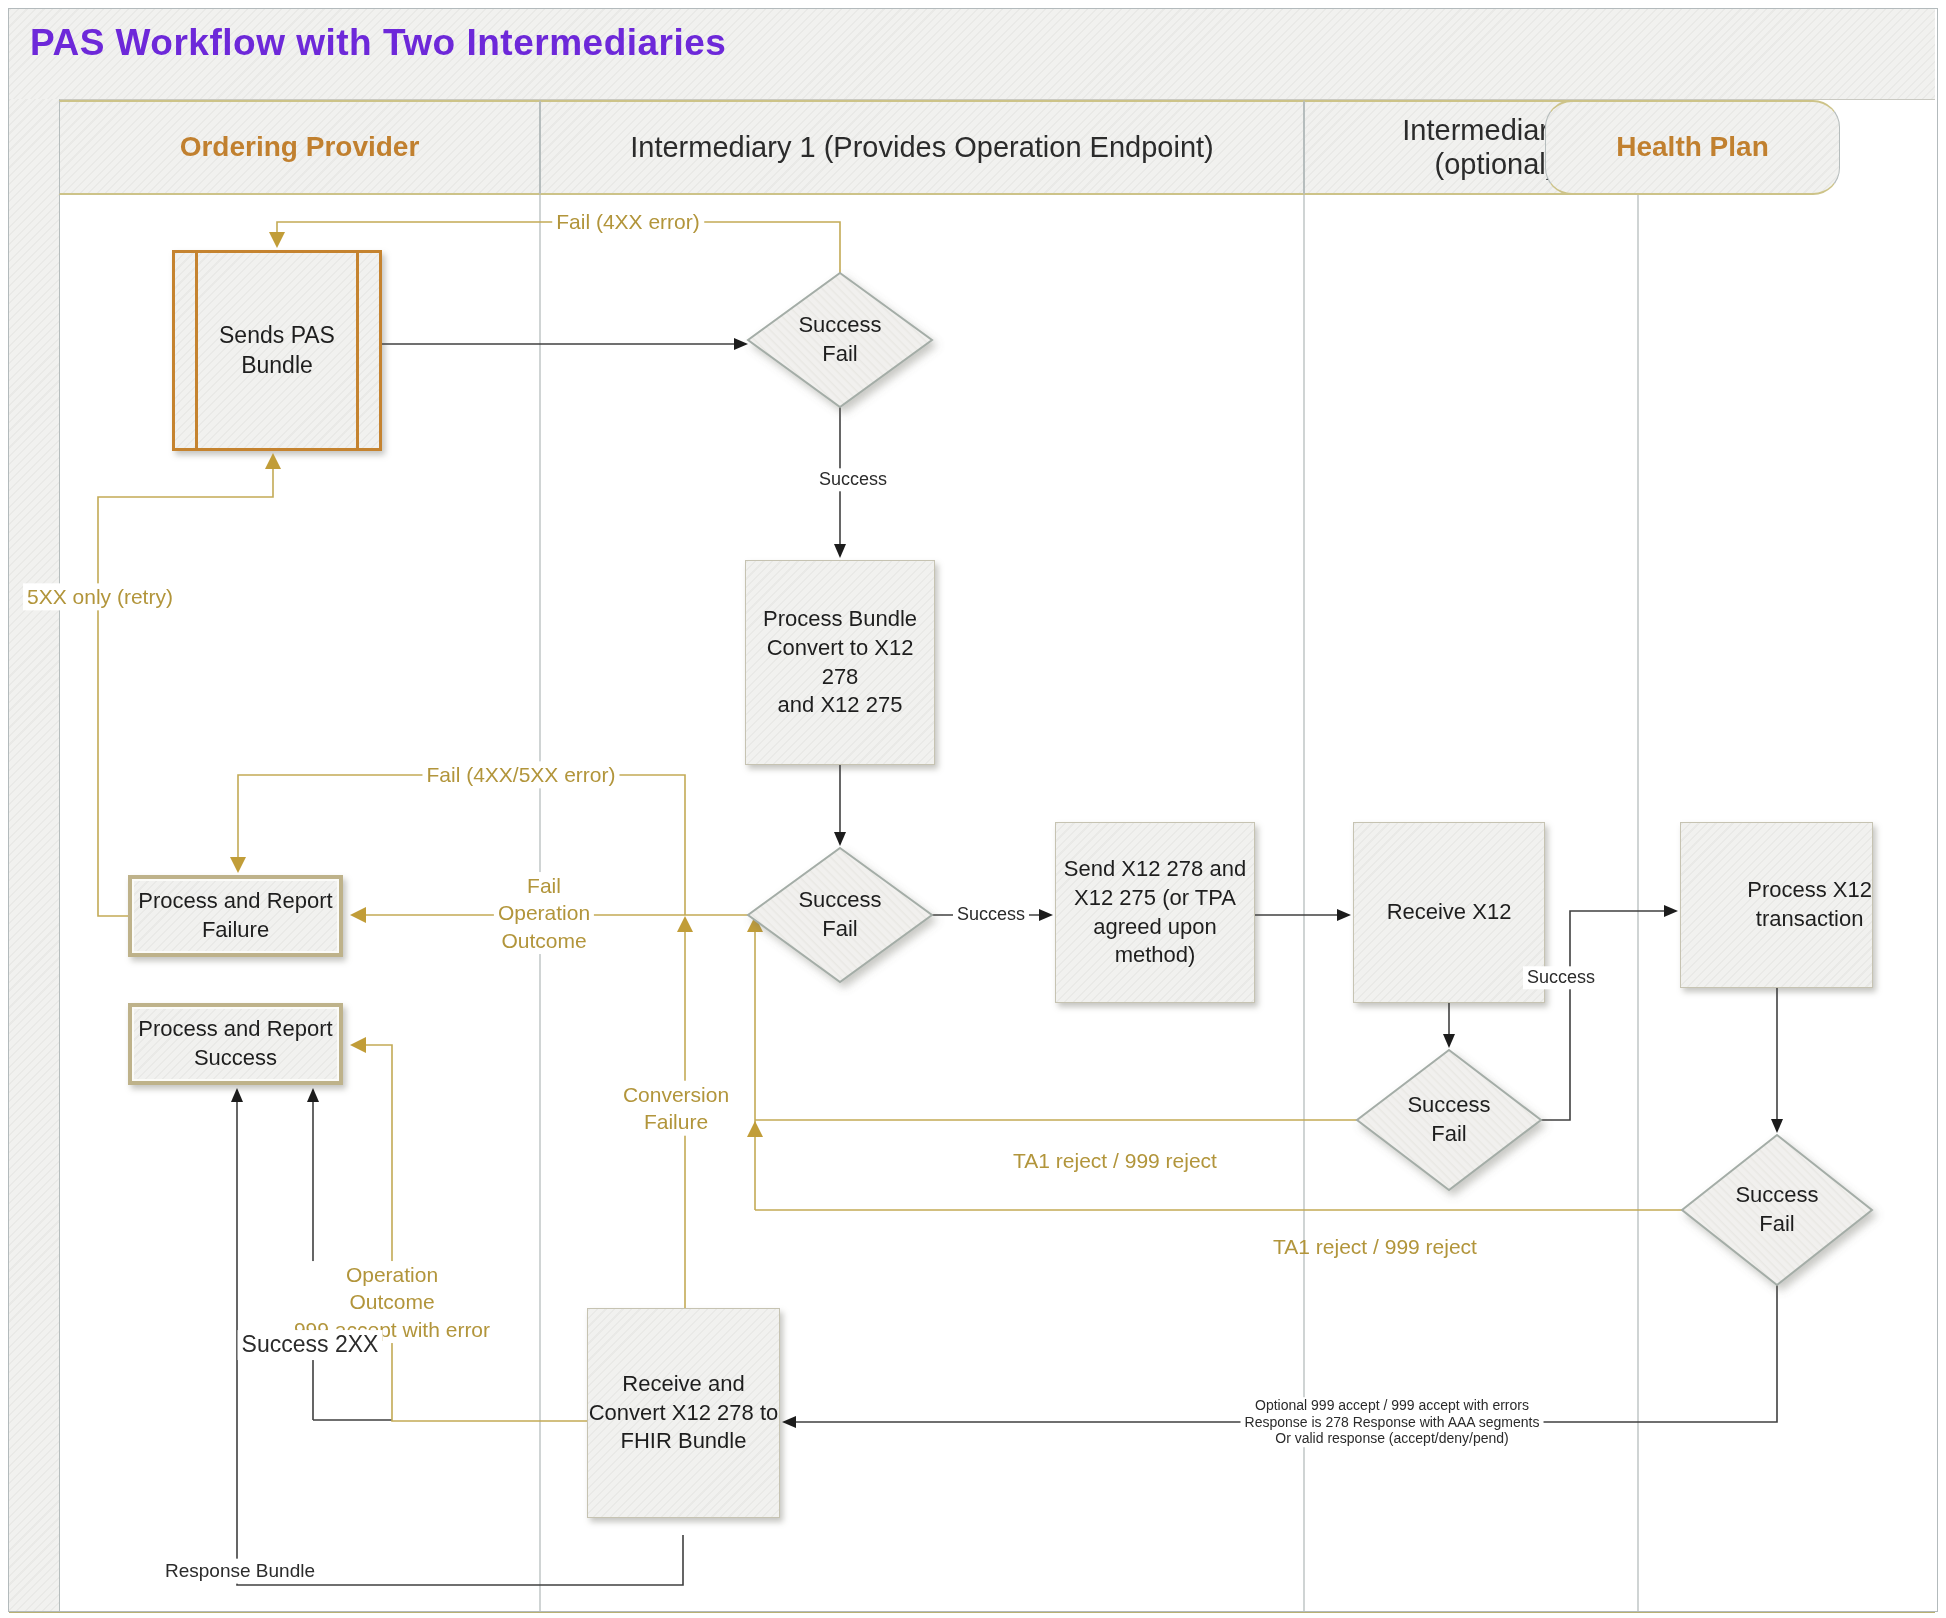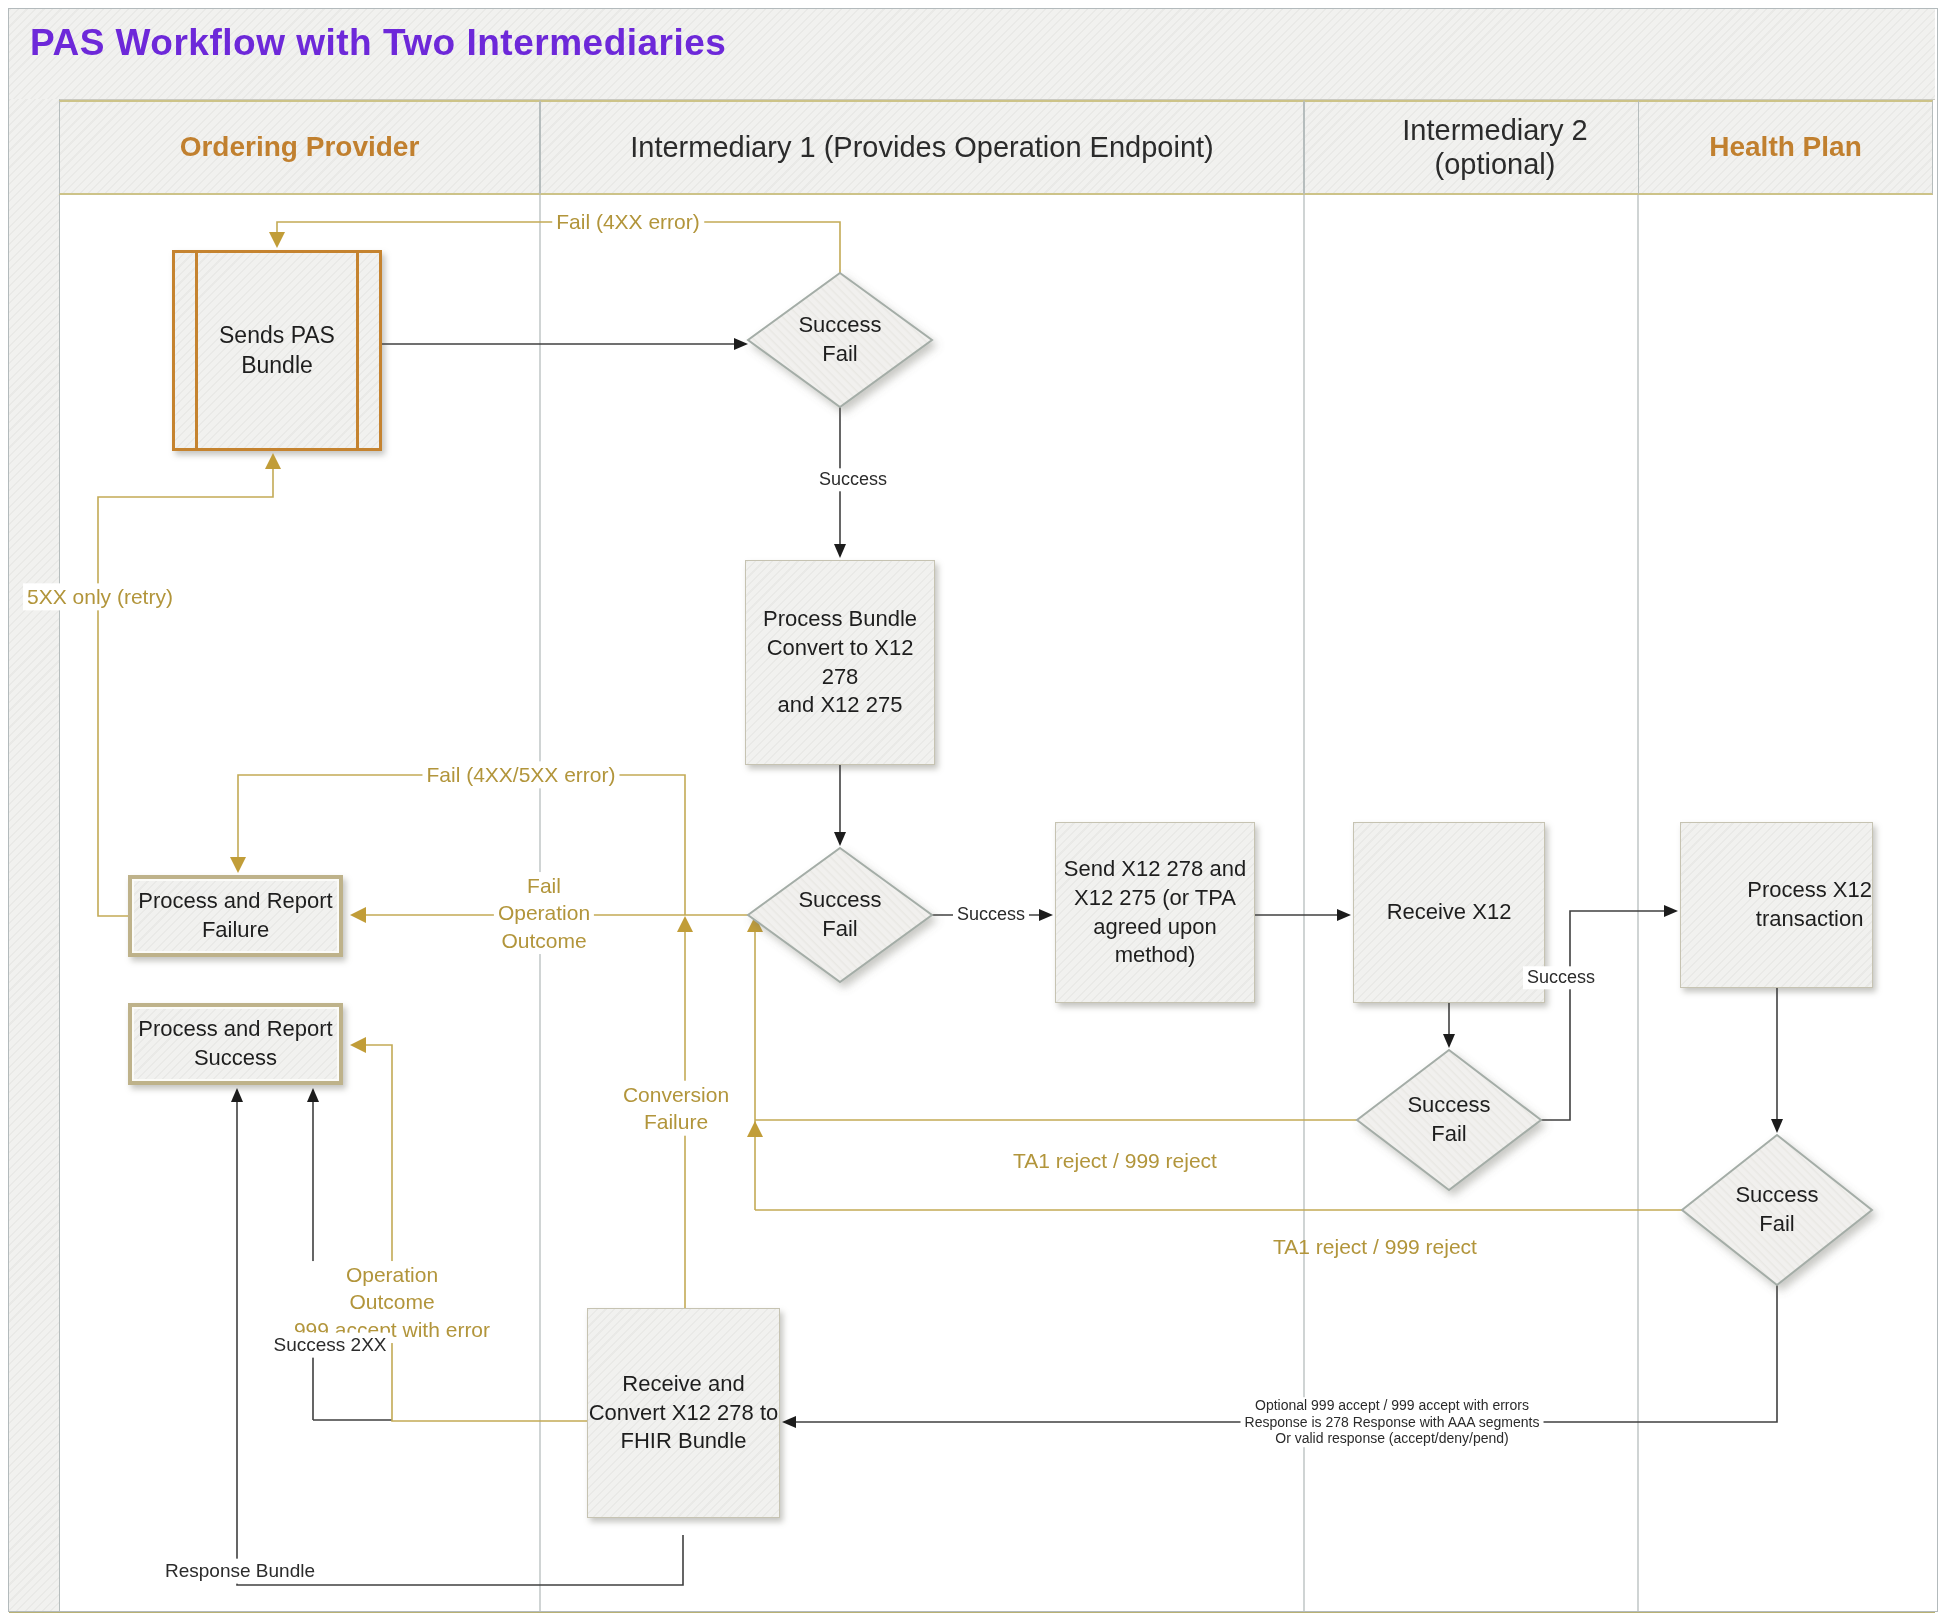--- a/index.html
+++ b/index.html
@@ -32,21 +32,21 @@
 
   <div id="title-band" class="hatch"></div>
   <div id="page-title">PAS Workflow with Two Intermediaries</div>
 
   <div id="margin-strip" class="hatch"></div>
 
   <div class="hcell hatch orange" style="left:59px;width:481px;">Ordering Provider</div>
   <div class="hcell hatch plain" style="left:540px;width:764px;">Intermediary 1 (Provides Operation Endpoint)</div>
   <div class="hcell hatch plain" style="left:1304px;width:382px;">Intermediary 2
 (optional)</div>
-  <div class="hcell hatch orange" style="left:1638px;width:295px;">Health Plan</div>
+  <div class="hcell hatch orange" style="left:1545px;width:295px;border-radius:27px;">Health Plan</div>
 
   <div class="node sub hatch" style="left:172px;top:250px;width:210px;height:201px;">
     <div class="bar" style="left:20px;"></div>
     <div class="bar" style="right:20px;"></div>
     <span>Sends PAS
 Bundle</span>
   </div>
 
   <div class="node thin hatch" style="left:745px;top:560px;width:190px;height:205px;">
     <span>Process Bundle
@@ -173,21 +173,21 @@
   <div class="lbl gold" style="left:100px;top:597px;">5XX only (retry)</div>
   <div class="lbl gold" style="left:521px;top:775px;">Fail (4XX/5XX error)</div>
   <div class="lbl gold" style="left:544px;top:913px;">Fail
 Operation
 Outcome</div>
   <div class="lbl gold" style="left:676px;top:1108px;">Conversion
 Failure</div>
   <div class="lbl gold" style="left:392px;top:1302px;">Operation
 Outcome
 999 accept with error</div>
-  <div class="lbl blk" style="left:310px;top:1345px;font-size:19px;margin-left:20px;">Success 2XX</div>
+  <div class="lbl blk" style="left:310px;top:1345px;font-size:23px;">Success 2XX</div>
   <div class="lbl blk" style="left:240px;top:1571px;font-size:19px;">Response Bundle</div>
   <div class="lbl gold" style="left:1115px;top:1161px;background:transparent;">TA1 reject / 999 reject</div>
   <div class="lbl gold" style="left:1375px;top:1247px;background:transparent;">TA1 reject / 999 reject</div>
   <div class="lbl blk" style="left:853px;top:480px;">Success</div>
   <div class="lbl blk" style="left:991px;top:915px;">Success</div>
   <div class="lbl blk" style="left:1561px;top:978px;">Success</div>
   <div class="lbl blk multi" style="left:1348px;top:1422px;">Optional 999 accept / 999 accept with errors
 Response is 278 Response with AAA segments
 Or valid response (accept/deny/pend)</div>
 

